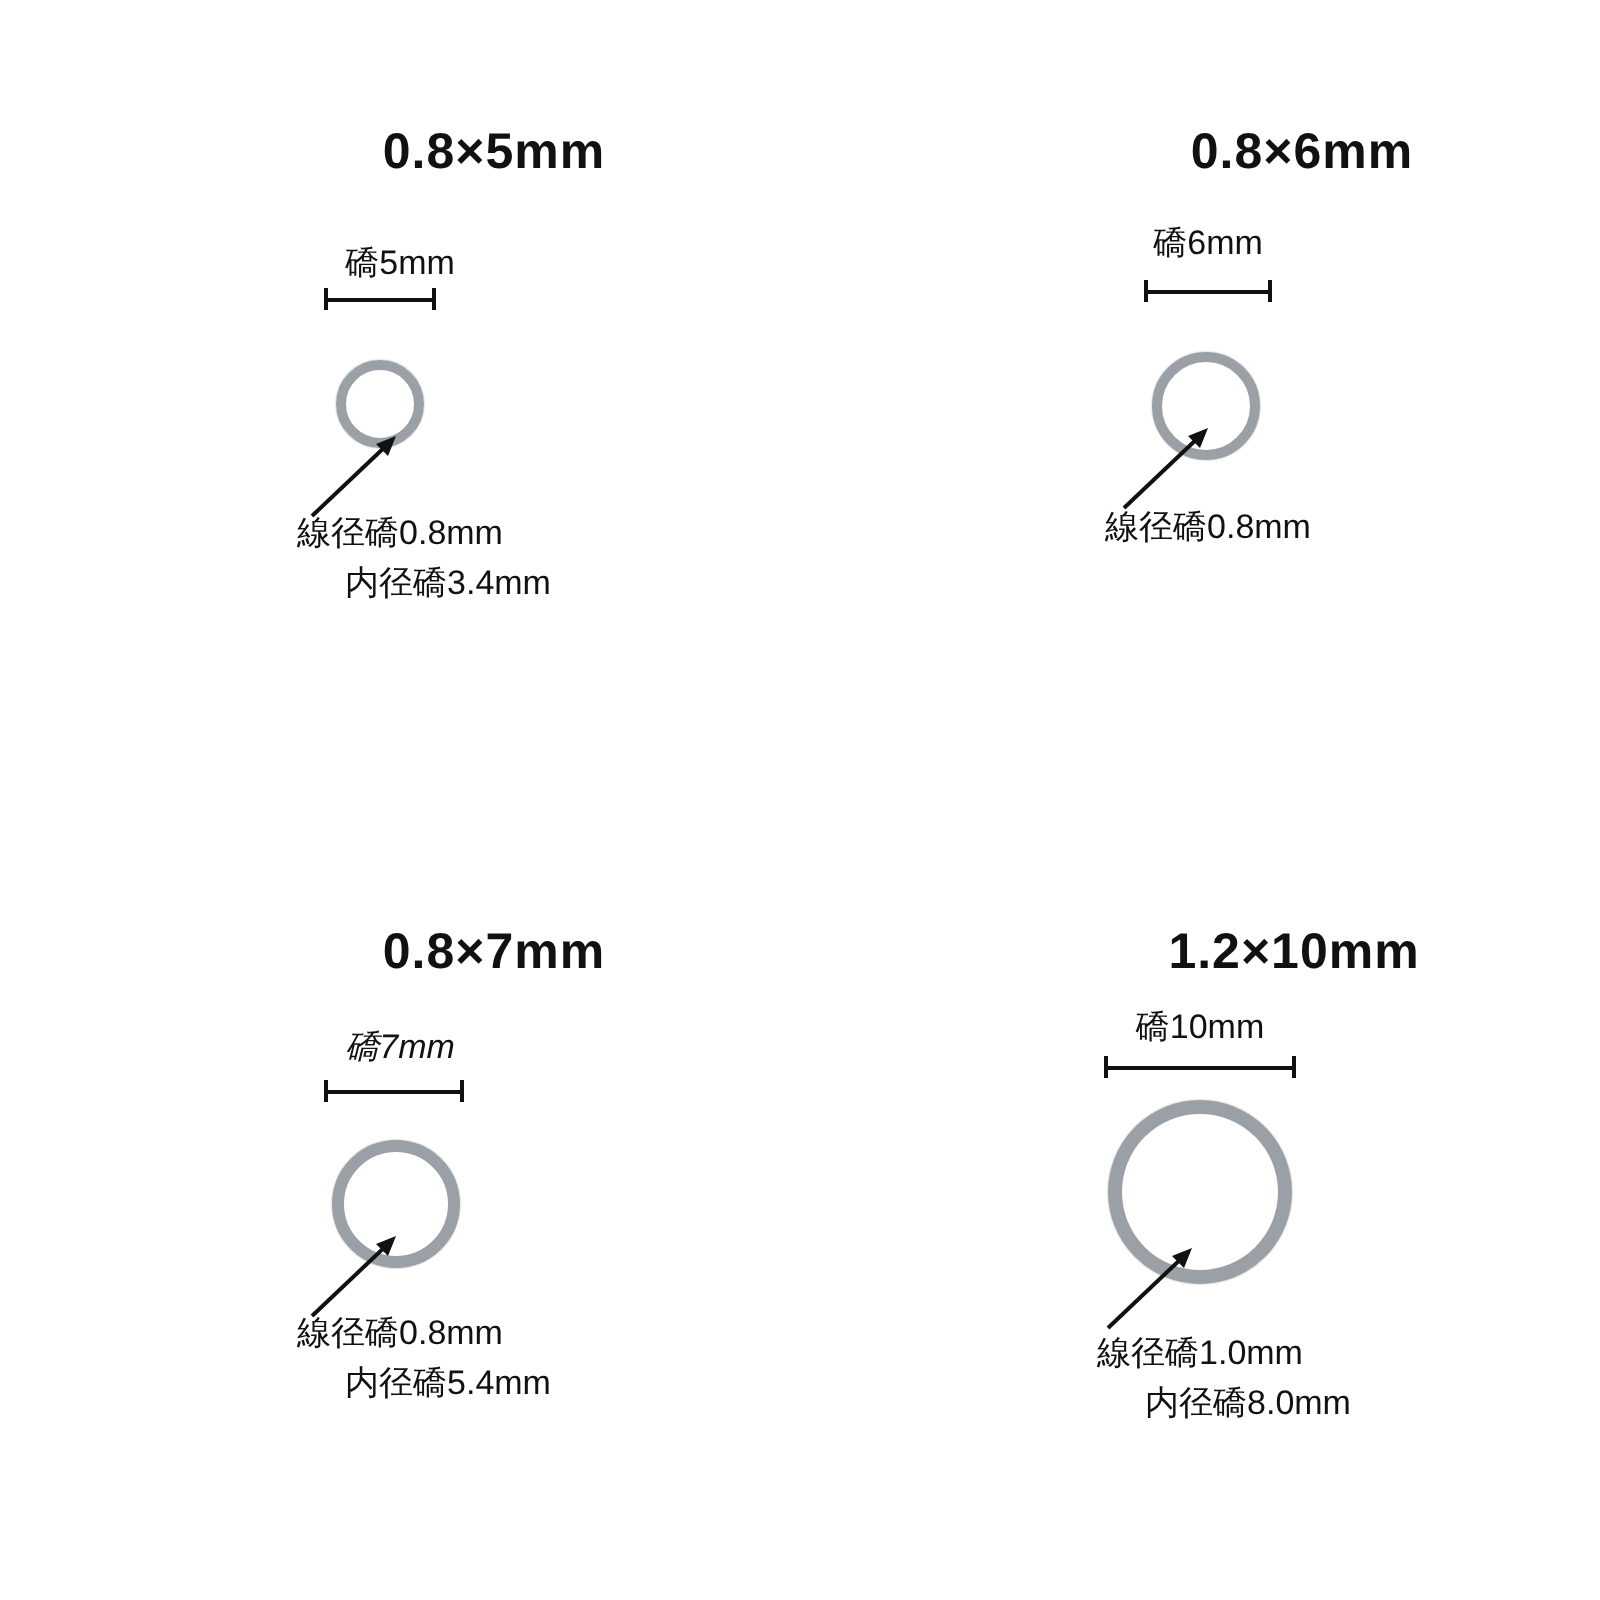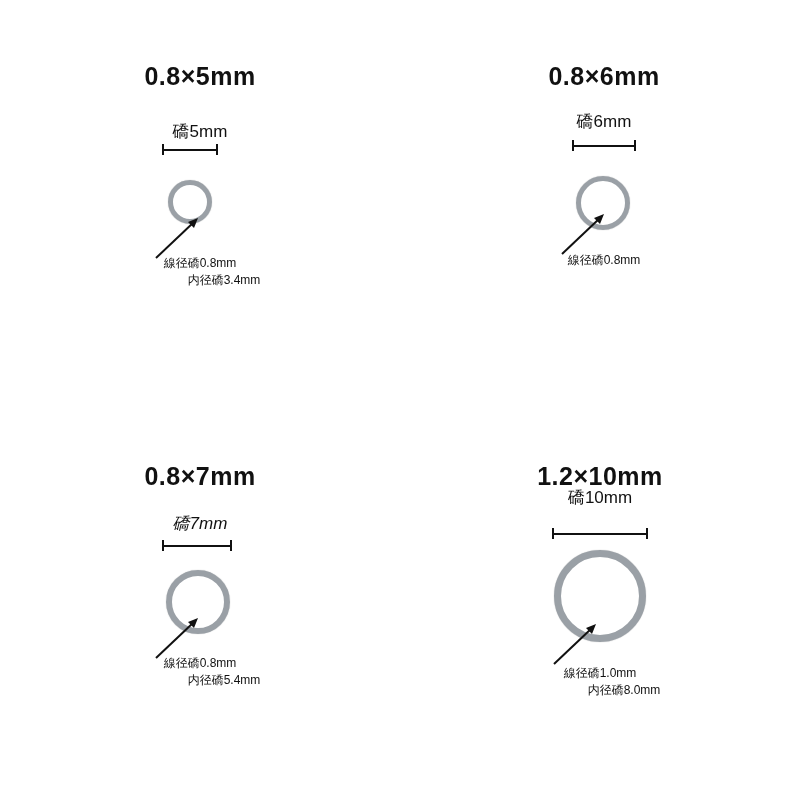--- a/index.html
+++ b/index.html
@@ -34,20 +34,21 @@
     position: absolute;
     top: 62px;
     left: 0;
     width: 400px;
     text-align: center;
     font-size: 25px;
     font-weight: bold;
     letter-spacing: 0.5px;
     color: #111111;
     white-space: nowrap;
+    padding-left: 47px;
   }
 
   .dim-label {
     position: absolute;
     width: 400px;
     left: 0;
     text-align: center;
     font-size: 17px;
     color: #111111;
     white-space: nowrap;
@@ -83,21 +84,21 @@
     border-radius: 50%;
     box-sizing: border-box;
     background: transparent;
   }
 
   .callout {
     position: absolute;
     width: 400px;
     left: 0;
     text-align: center;
-    font-size: 12px;
+    font-size: 17px;
     line-height: 1.45;
     color: #111111;
     white-space: nowrap;
   }
   .callout .l2 { display: block; padding-left: 48px; }
 
   .arrow-svg {
     position: absolute;
     overflow: visible;
   }
@@ -184,21 +185,21 @@
 
     <div class="callout" style="top: 255px;">
       <span>線径礄0.8mm</span>
       <span class="l2">内径礄5.4mm</span>
     </div>
   </div>
 
   <div class="cell cell-3">
     <div class="title">1.2×10mm</div>
 
-    <div class="dim-label" style="top: 86px;">礄10mm</div>
+    <div class="dim-label" style="top: 102px;">礄10mm</div>
 
     <div class="dim-bar" style="left: 152px; top: 128px; width: 96px;">
       <div class="line"></div>
       <div class="tick left"></div>
       <div class="tick right"></div>
     </div>
 
     <div class="ring-wrap" style="left: 146px; top: 142px; width: 108px; height: 108px;">
       <div class="ring" style="left: 8px; top: 8px; width: 92px; height: 92px; border: 7px solid #9aa0a6;
                   box-shadow: inset 0 0 2px rgba(255,255,255,0.9), 0 0 1px rgba(0,0,0,0.35);"></div>

